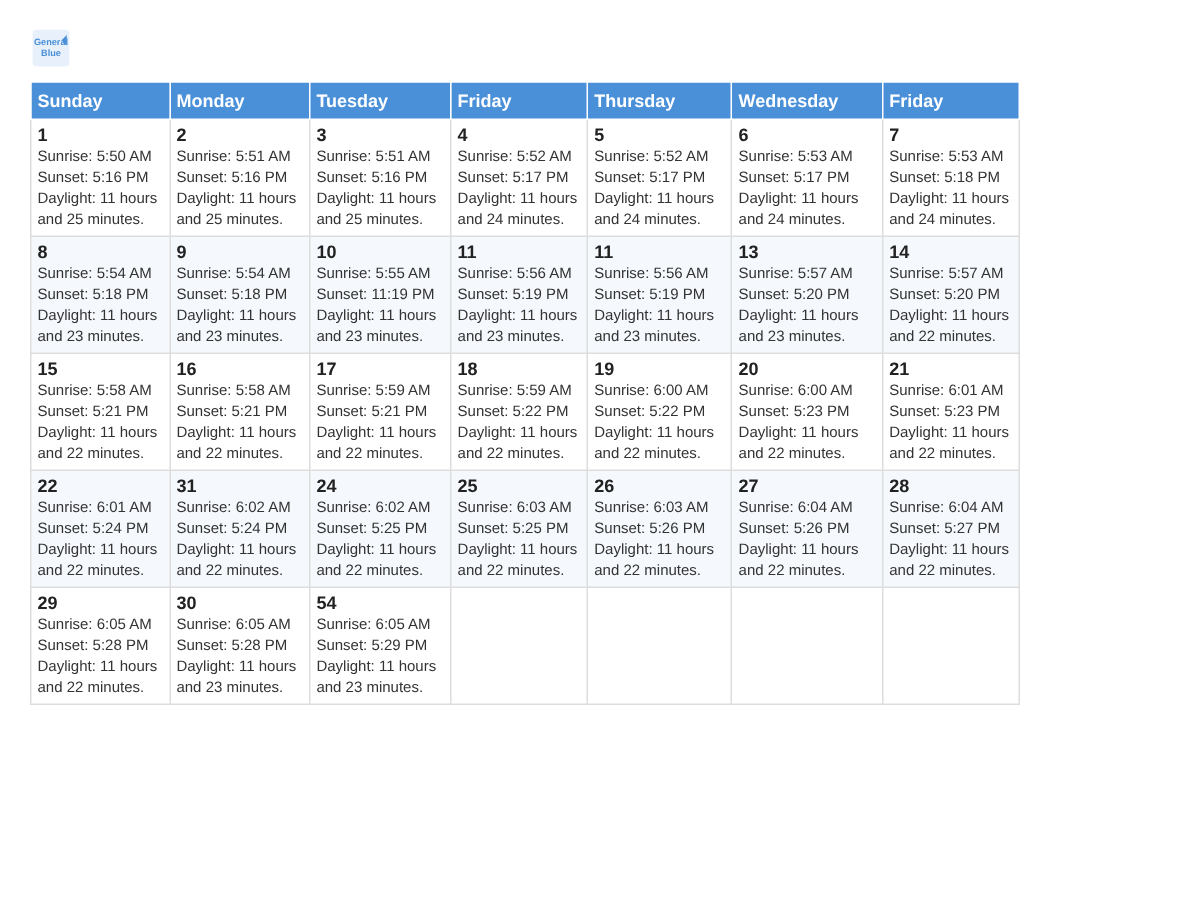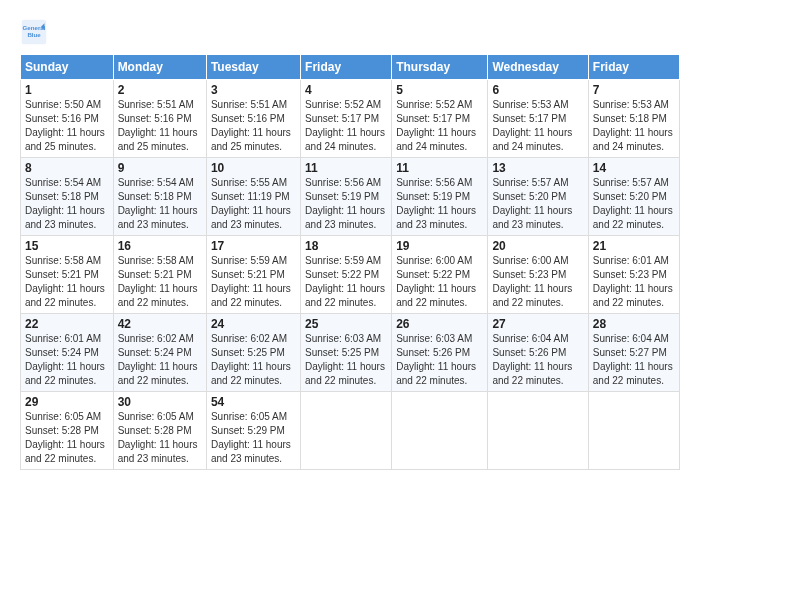--- a/index.html
+++ b/index.html
@@ -283,21 +283,21 @@
         </tr>
         <tr>
           <td>
             <span class="day-num">22</span>
             <div class="day-info" style="white-space: pre-line;">Sunrise: 6:01 AM
 Sunset: 5:24 PM
 Daylight: 11 hours
 and 22 minutes.</div>
           </td>
           <td>
-            <span class="day-num">42</span>
+            <span class="day-num">31</span>
             <div class="day-info" style="white-space: pre-line;">Sunrise: 6:02 AM
 Sunset: 5:24 PM
 Daylight: 11 hours
 and 22 minutes.</div>
           </td>
           <td>
             <span class="day-num">24</span>
             <div class="day-info" style="white-space: pre-line;">Sunrise: 6:02 AM
 Sunset: 5:25 PM
 Daylight: 11 hours

